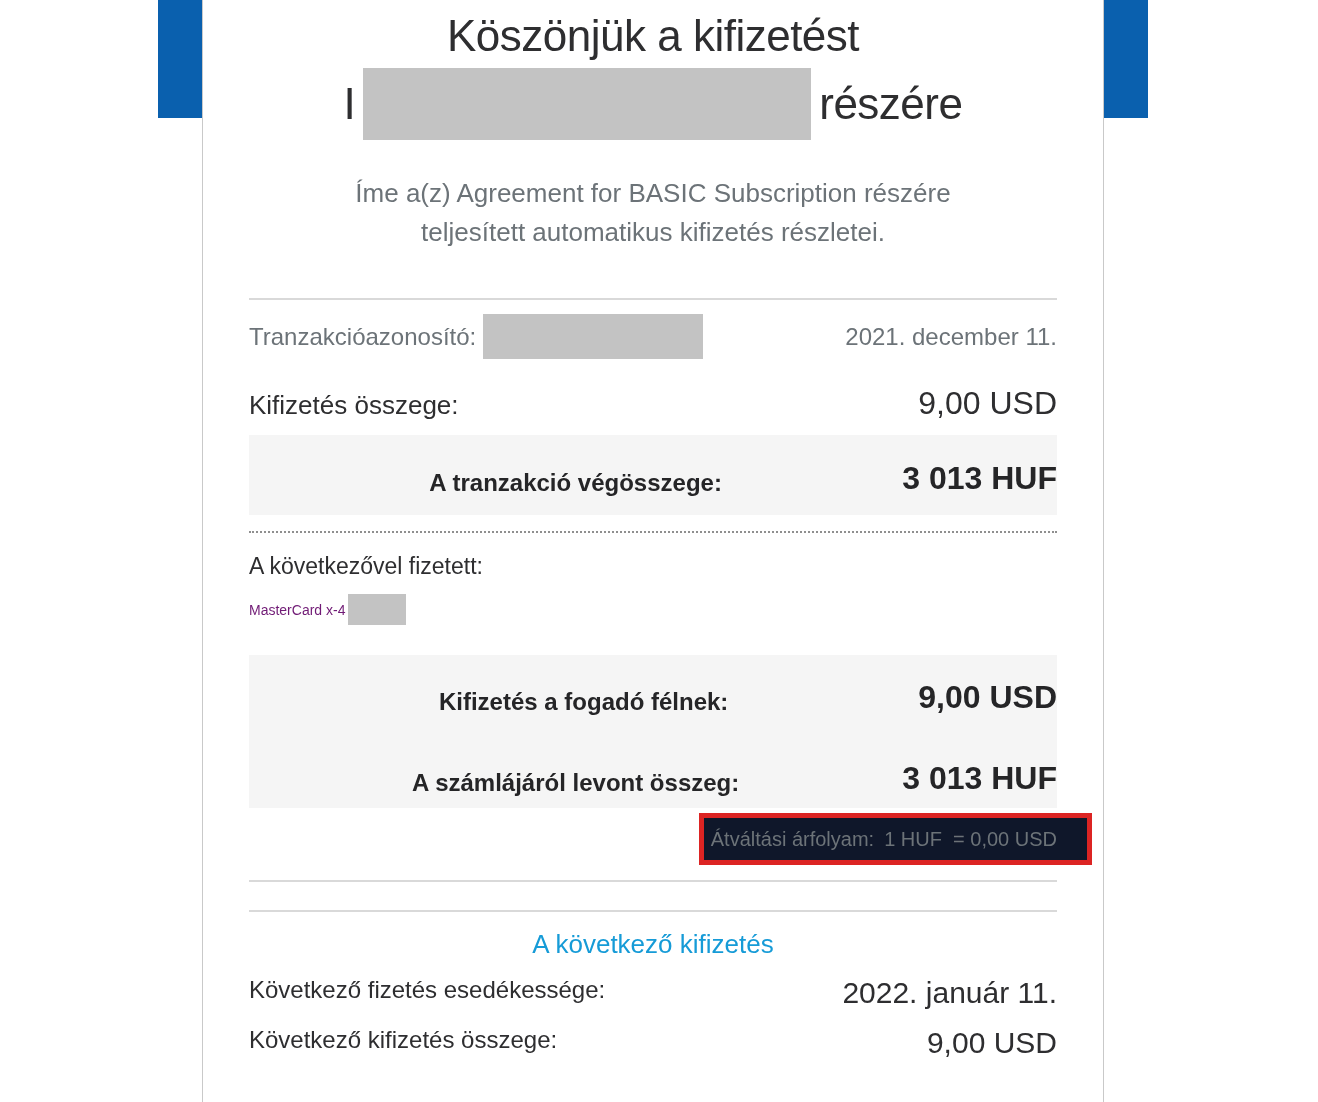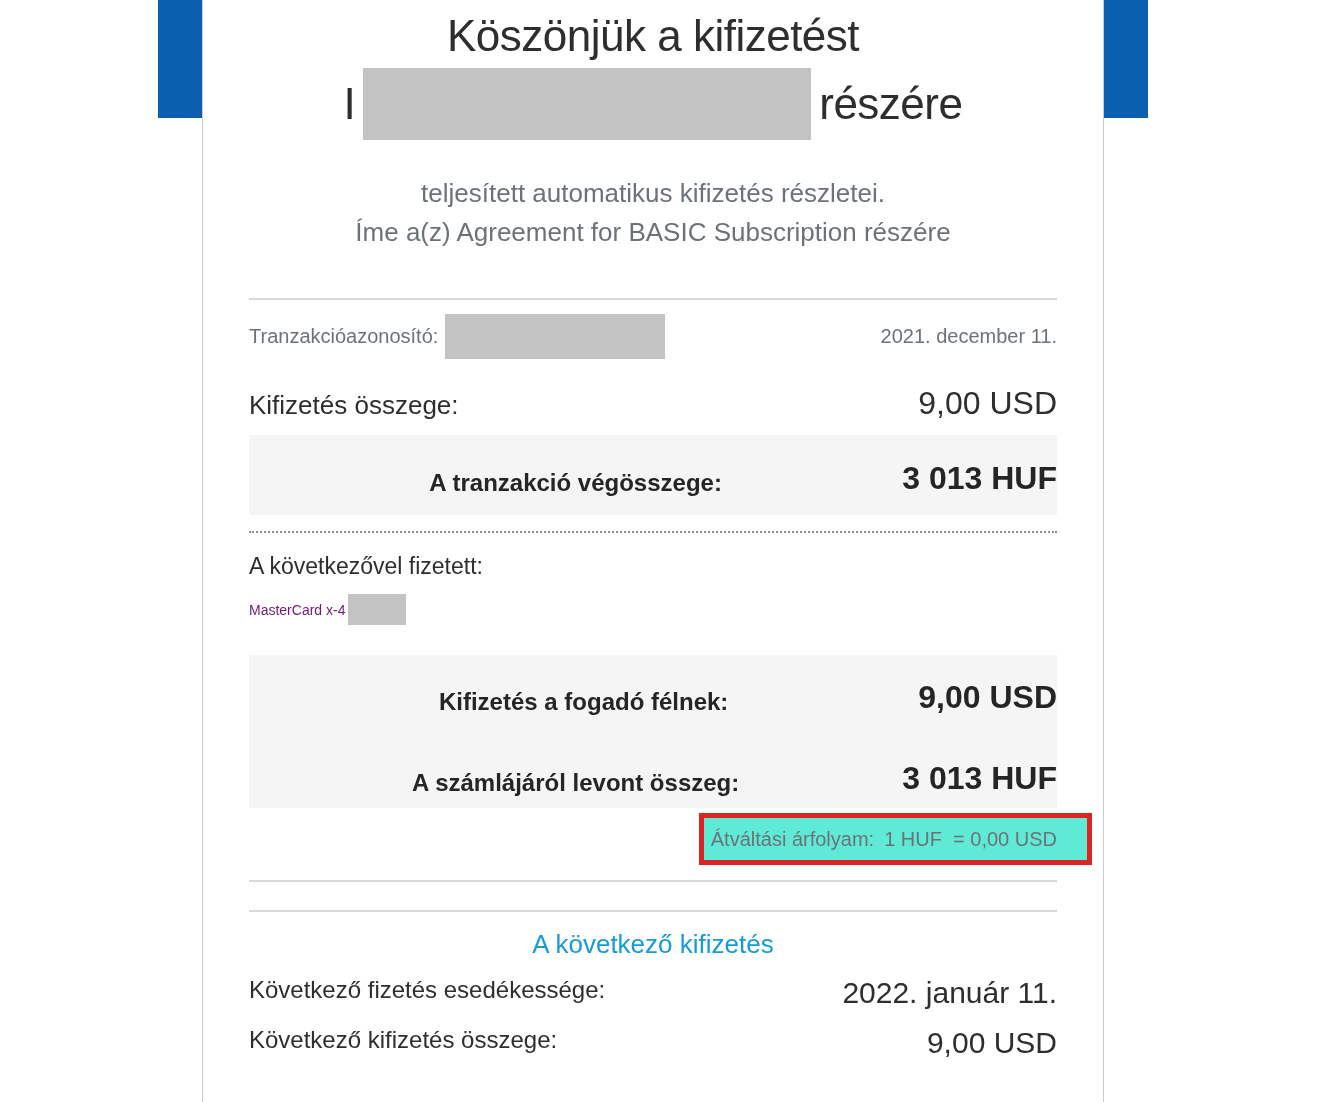--- a/index.html
+++ b/index.html
@@ -55,21 +55,21 @@
   .section-heading {
     margin-top: 16px;
     font-size: 26px; line-height: 32px;
     color: #169bd7; text-align: center; font-weight: 400;
   }
 
   .row-txn {
     margin-top: 14px; height: 45px;
     display: flex; align-items: center;
   }
-  .label-gray { font-size: 20px; color: #6c7378; }
+  .label-gray { font-size: 24px; color: #6c7378; }
   .redact-txn { width: 220px; height: 45px; background: #c3c3c3; margin-left: 7px; }
   .row-txn .spacer { flex: 1; }
 
   .row-amount {
     margin-top: 26px;
     display: flex; align-items: baseline; height: 38px;
   }
   .label-dark-lg { font-size: 26px; color: #2e2e30; }
   .value-lg { margin-left: auto; font-size: 32px; color: #2e2e30; }
 
@@ -86,21 +86,21 @@
 
   .panel-2 { margin-top: 30px; padding: 17px 0 11px 0; }
   .panel-2 .panel-row + .panel-row { margin-top: 37px; }
 
   .rate-box {
     margin-top: 5px; margin-left: auto; margin-right: -35px;
     width: 393px; height: 52px;
     border: 5px solid #dc2423;
     display: flex; align-items: center; justify-content: flex-end;
     padding-right: 30px;
-    background: #5eead4;
+    background: #0f172a;
   }
   .rate-text { font-size: 20px; color: #6c7378; white-space: pre; }
   .rate-value { margin-left: 10px; }
 
   .row-next {
     display: flex; 
   }
   .row-next-1 { margin-top: 16px; height: 44px; }
   .row-next-2 { margin-top: 6px; height: 40px; }
   .label-dark-md { font-size: 24px; color: #2e2e30; }
@@ -117,22 +117,22 @@
 
     <div class="title">Köszönjük a kifizetést</div>
 
     <div class="title-line2">
       <span>I</span>
       <span class="redact-name"></span>
       <span>részére</span>
     </div>
 
     <div class="subtitle">
+      <div>Íme a(z) Agreement for BASIC Subscription részére</div>
       <div>teljesített automatikus kifizetés részletei.</div>
-      <div>Íme a(z) Agreement for BASIC Subscription részére</div>
     </div>
 
     <hr class="divider divider-1">
 
 
     <div class="row-txn">
       <span class="label-gray">Tranzakcióazonosító:</span>
       <span class="redact-txn"></span>
       <span class="spacer"></span>
       <span class="label-gray">2021. december 11.</span>

